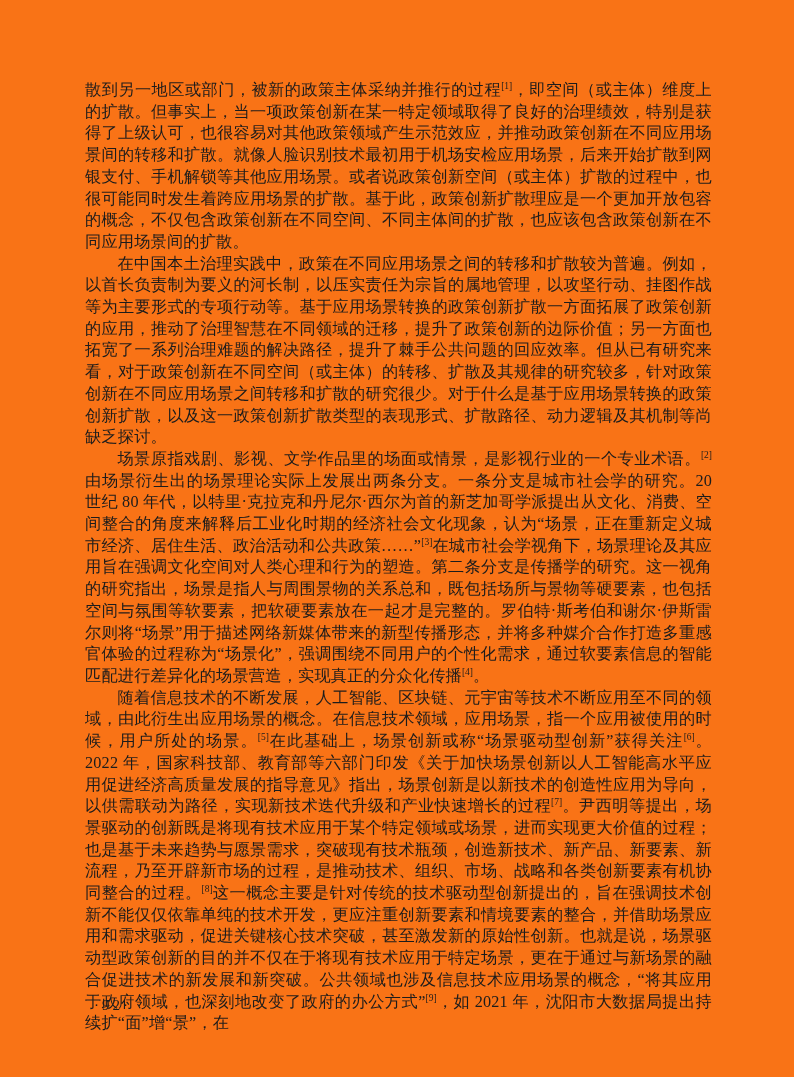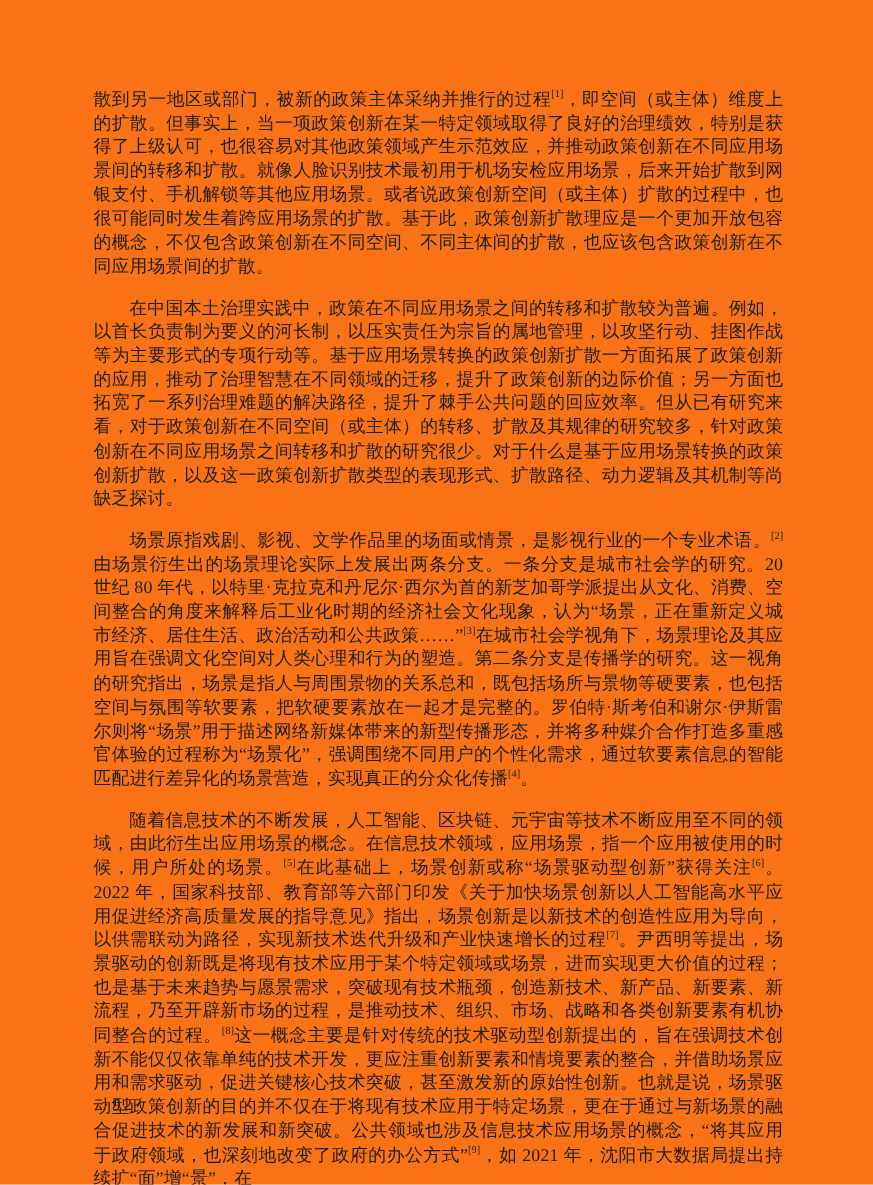--- a/index.html
+++ b/index.html
@@ -27,21 +27,20 @@
     text-justify: inter-ideograph;
     letter-spacing: 0.2px;
   }
   .article-body p {
     margin: 0;
     padding: 0;
     text-indent: 0;
   }
   .article-body p.indent {
     text-indent: 2em;
-    margin-top: 16px;
   }
   .article-body sup {
     font-size: 9.5px;
     line-height: 0;
     vertical-align: super;
     letter-spacing: 0;
   }
   .page-number {
     position: absolute;
     left: 94px;

